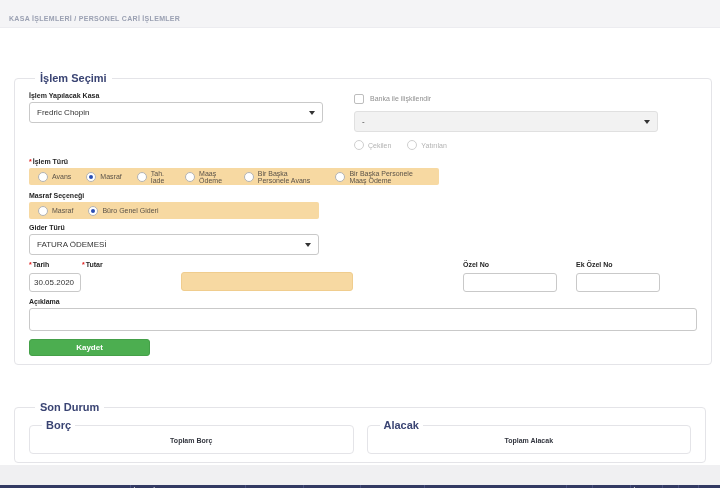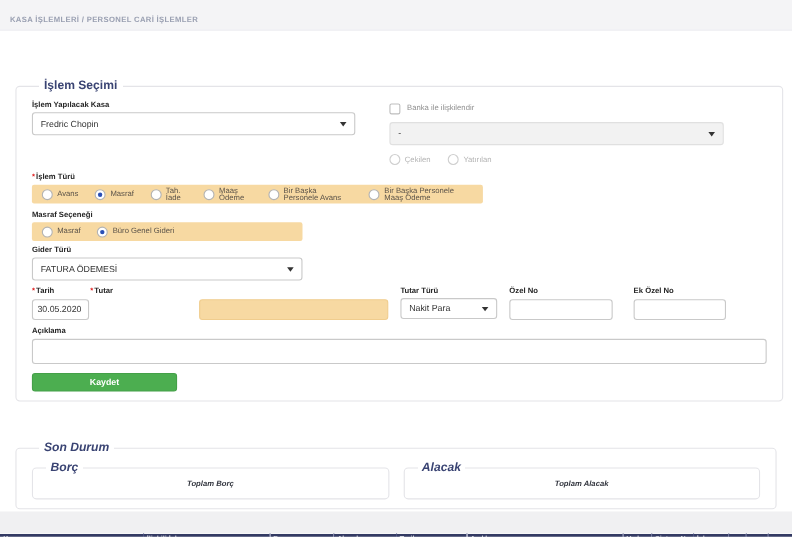--- a/index.html
+++ b/index.html
@@ -33,38 +33,38 @@
 
   .radiorow { display:flex; align-items:center; gap:16px; margin-top:7px; height:12px; }
   .radio { width:10px; height:10px; border:1px solid #b3b3b3; border-radius:50%; background:#fff; display:inline-block; position:relative; flex:none; }
   .radio.on::after { content:""; position:absolute; left:2px; top:2px; right:2px; bottom:2px; border-radius:50%; background:#2a4fb5; }
   .ritem { display:flex; align-items:center; gap:4px; font-size:7px; color:#4a4a4a; }
   .ritem.dis { color:#b3b3b3; }
   .ritem.dis .radio { border-color:#cfcfcf; }
 
   .band { background:#f7d9a2; border-radius:2px; height:17px; display:flex; align-items:center; gap:15px; padding:0 9px; margin-top:1px; }
   .band .ritem { color:#5a5248; }
-  .w410 { width:410px; } .w290 { width:246px; }
+  .w410 { width:410px; } .w290 { width:290px; }
 
   .mt7 { margin-top:7px; } .mt5 { margin-top:5px; }
 
   .inp { border:1px solid #c9c9c9; border-radius:3px; background:#fff; font-size:8px; color:#333;
          font-family:"Liberation Sans",sans-serif; padding:0 4px; height:19px; }
   .inp.orange { background:#f7d9a2; border-color:#f0cd8e; }
 
   .rowE { position:relative; height:32px; margin-top:6px; }
   .abs { position:absolute; top:0; }
 
   .ta { display:block; width:668px; height:23px; border:1px solid #c9c9c9; border-radius:3px; resize:none;
         font-family:"Liberation Sans",sans-serif; font-size:8px; padding:2px 4px; }
 
-  .btn-save { margin-top:8px; width:132px; height:17px; background:#4cae50; border:1px solid #44a048; border-radius:3px;
+  .btn-save { margin-top:8px; width:121px; height:17px; background:#4cae50; border:1px solid #44a048; border-radius:3px;
               color:#fff; font-size:8px; font-weight:bold; font-family:"Liberation Sans",sans-serif; cursor:pointer; }
 
-  .fs2 { margin-top:9px;font-style:italic; }
+  .fs2 { margin-top:9px; }
   .cards { display:flex; gap:13px; margin-top:2px; }
   fieldset.card { flex:1; border:1px solid #e4e4e8; border-radius:4px; padding:2px 8px 9px; }
   fieldset.card > legend { font-size:11px; font-weight:bold; color:#3a4473; padding:0 4px; margin-left:4px; }
   .card-lbl { text-align:center; font-size:7px; font-weight:bold; color:#33363f; margin-top:4px; }
   .card-val { text-align:center; font-size:15px; font-weight:bold; margin-top:3px; letter-spacing:.2px; }
   .val-green { color:#1b9b1b; } .val-red { color:#e11d1d; } .val-blue { color:#2525d4; }
 
   .spacer { height:20px; background:#f0f0f2; }
 
   table.grid { border-collapse:collapse; table-layout:fixed; width:720px; font-size:6.5px; color:#1d1d1d; }
@@ -168,27 +168,20 @@
 
     <div class="rowE">
       <div class="abs" style="left:0;">
         <div class="lbl"><span class="req">*</span><span>Tarih</span></div>
         <input class="inp" style="width: 52px;" value="30.05.2020">
       </div>
       <div class="abs lbl" style="left:53px;">
         <span class="req">*</span><span>Tutar</span>
       </div>
       <input class="inp orange abs" style="left: 152px; top: 11px; width: 172px;" value="">
-      <div class="abs" style="left:335px; width:88px;">
-        <div class="lbl">Tutar Türü</div>
-        <div class="select" style="height:19px;">
-          <span>Nakit Para</span>
-          <span class="chev"></span>
-        </div>
-      </div>
       <div class="abs" style="left:434px; width:94px;">
         <div class="lbl">Özel No</div>
         <input class="inp" style="width: 94px;" value="">
       </div>
       <div class="abs" style="left:547px; width:84px;">
         <div class="lbl">Ek Özel No</div>
         <input class="inp" style="width: 84px;" value="">
       </div>
     </div>
 

